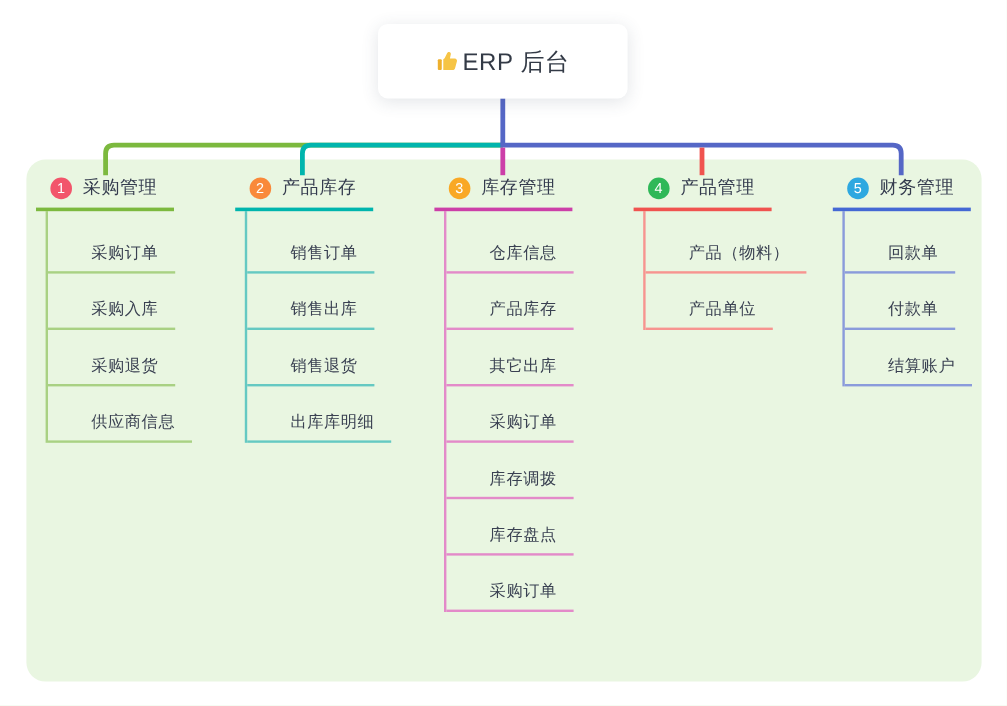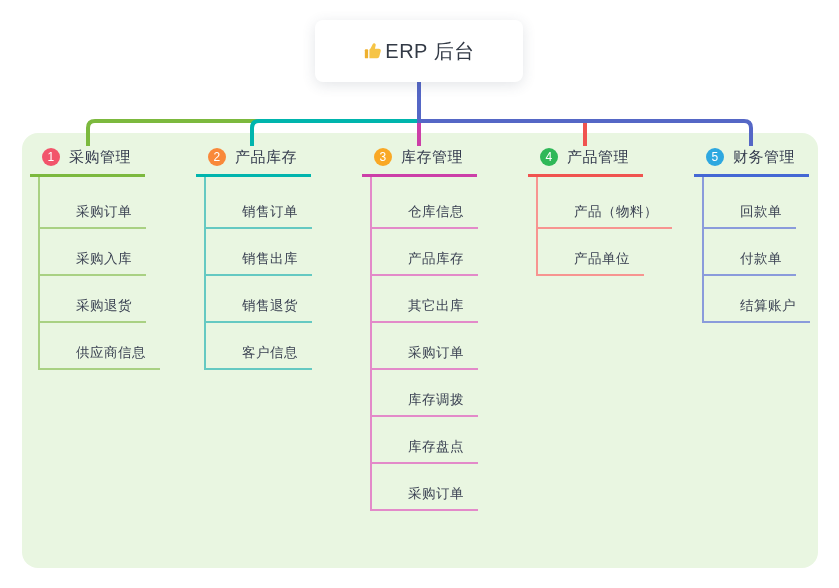--- a/index.html
+++ b/index.html
@@ -99,21 +99,21 @@
           <div class="child">
     <span class="ctext">销售订单</span>
   </div>
           <div class="child">
     <span class="ctext">销售出库</span>
   </div>
           <div class="child">
     <span class="ctext">销售退货</span>
   </div>
           <div class="child">
-    <span class="ctext">客户信息</span>
+    <span class="ctext">出库库明细</span>
   </div>
         </div>
   </div>
       <div class="branch" style="left: 362px; --c: #cc3fa8; --lc: #e38ac9; --bc: #f9a825;">
     <div class="branch-title">
       <span class="badge">3</span>
       <span class="btext">库存管理</span>
     </div>
     <div class="children">
           <div class="child">

